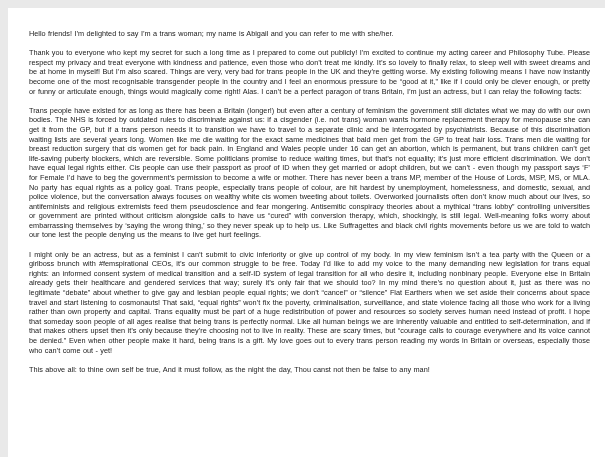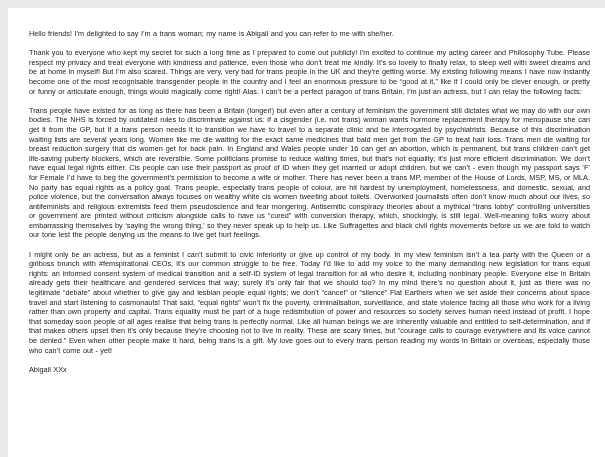--- a/index.html
+++ b/index.html
@@ -36,15 +36,15 @@
 </style>
 </head>
 <body>
 
 <div class="page">
   <div>
       <p class="no-justify"><span>Hello friends! I’m delighted to say I’m a trans woman; my name is Abigail and you can refer to me with she/her.</span></p>
       <p><span>Thank you to everyone who kept my secret for such a long time as I prepared to come out publicly! I’m excited to continue my acting career and </span><span class="seg-italic">Philosophy Tube</span><span>. Please respect my privacy and treat everyone with kindness and patience, even those who don’t treat me kindly. It’s so lovely to finally relax, to sleep well with sweet dreams and be at home in myself! But I’m also scared. Things are very, very bad for trans people in the UK and they’re getting worse. My existing following means I have now instantly become one of the most recognisable transgender people in the country and I feel an enormous pressure to be “good at it,” like if I could only be clever enough, or pretty or funny or articulate enough, things would magically come right! Alas. I can’t be a perfect paragon of trans Britain, I’m just an actress, but I can relay the following facts:</span></p>
       <p><span>Trans people have existed for as long as there has been a Britain (longer!) but even after a century of feminism the government still dictates what we may do with our own bodies. The NHS is forced by outdated rules to discriminate against us: if a cisgender (i.e. not trans) woman wants hormone replacement therapy for menopause she can get it from the GP, but if a trans person needs it to transition we have to travel to a separate clinic and be interrogated by psychiatrists. Because of this discrimination waiting lists are several years long. Women like me die waiting for the exact same medicines that bald men get from the GP to treat hair loss. Trans men die waiting for breast reduction surgery that cis women get for back pain. In England and Wales people under 16 can get an abortion, which is permanent, but trans children can’t get life-saving puberty blockers, which are reversible. Some politicians promise to reduce waiting times, but that’s not equality; it’s just more efficient discrimination. We don’t have equal legal rights either. Cis people can use their passport as proof of ID when they get married or adopt children, but we can’t - even though my passport says ‘F’ for Female I’d have to beg the government’s permission to become a wife or mother. There has never been a trans MP, member of the House of Lords, MSP, MS, or MLA. No party has equal rights as a policy goal. Trans people, especially trans people of colour, are hit hardest by unemployment, homelessness, and domestic, sexual, and police violence, but the conversation always focuses on wealthy white cis women tweeting about toilets. Overworked journalists often don’t know much about our lives, so antifeminists and religious extremists feed them pseudoscience and fear mongering. Antisemitic conspiracy theories about a mythical “trans lobby” controlling universities or government are printed without criticism alongside calls to have us “cured” with conversion therapy, which, shockingly, is still legal. Well-meaning folks worry about embarrassing themselves by ‘saying the wrong thing,’ so they never speak up to help us. Like Suffragettes and black civil rights movements before us we are told to watch our tone lest the people denying us the means to live get hurt feelings.</span></p>
       <p><span>I might only be an actress, but as a feminist I can’t submit to civic inferiority or give up control of my body. In my view feminism isn’t a tea party with the Queen or a girlboss brunch with #femspirational CEOs, it’s our common struggle to be free. Today I’d like to add my voice to the many demanding new legislation for trans equal rights: an informed consent system of medical transition and a self-ID system of legal transition for all who desire it, including nonbinary people. Everyone else in Britain already gets their healthcare and gendered services that way; surely it’s only fair that we should too? In my mind there’s no question about it, just as there was no legitimate “debate” about whether to give gay and lesbian people equal rights; we don’t “cancel” or “silence” Flat Earthers when we set aside their concerns about space travel and start listening to cosmonauts! That said, “equal rights” won’t fix the poverty, criminalisation, surveillance, and state violence facing all those who work for a living rather than own property and capital. Trans equality must be part of a huge redistribution of power and resources so society serves human need instead of profit. I hope that someday soon people of all ages realise that being trans is perfectly normal. Like all human beings we are inherently valuable and entitled to self-determination, and if that makes others upset then it’s only because they’re choosing not to live in reality. These are scary times, but “courage calls to courage everywhere and its voice cannot be denied.” Even when other people make it hard, being trans is a gift. My love goes out to every trans person reading my words in Britain or overseas, especially those who can’t come out - yet!</span></p>
-      <p class="no-justify"><span>Abigail XXx</span></p>
+      <p class="no-justify"><span class="seg-italic">This above all: to thine own self be true, And it must follow, as the night the day, Thou canst not then be false to any man!</span></p>
     </div>
 </div>
 
 </body></html>

